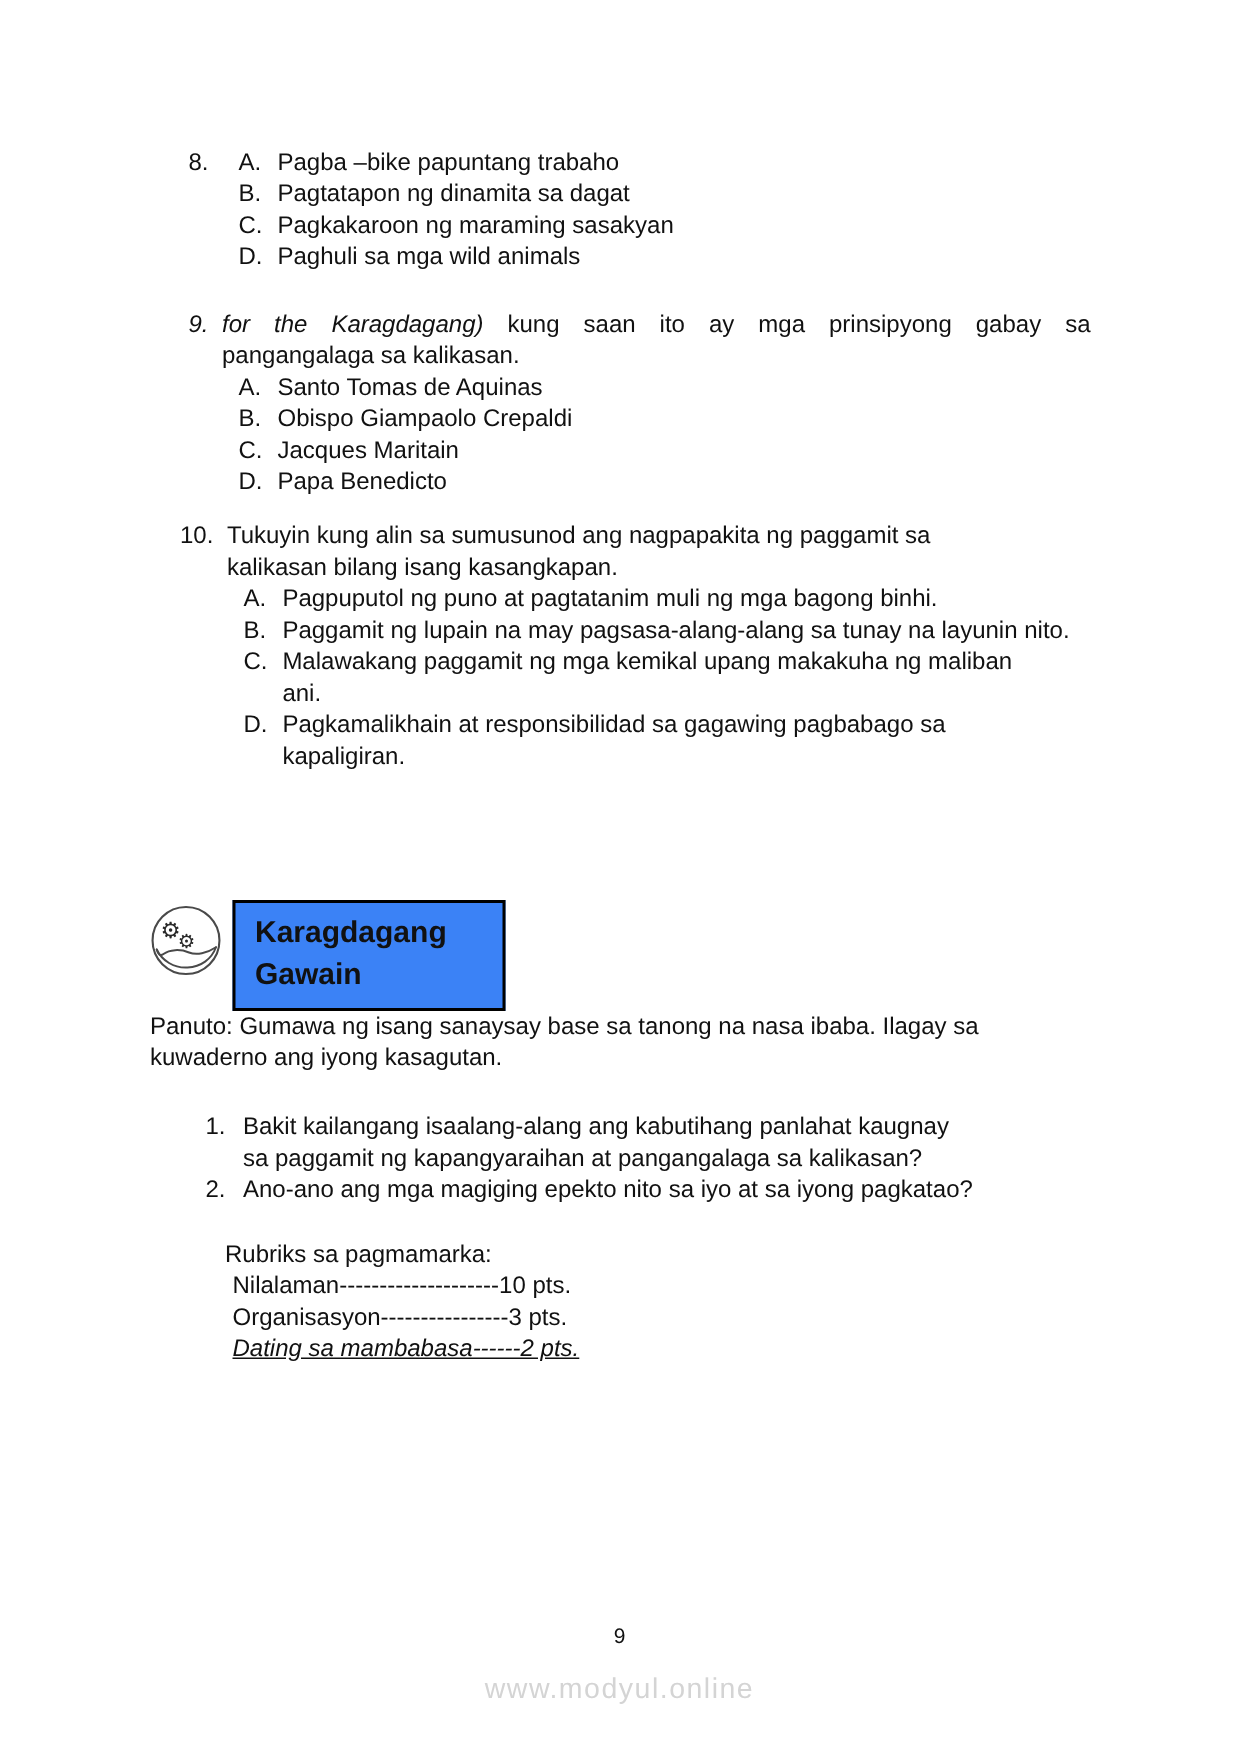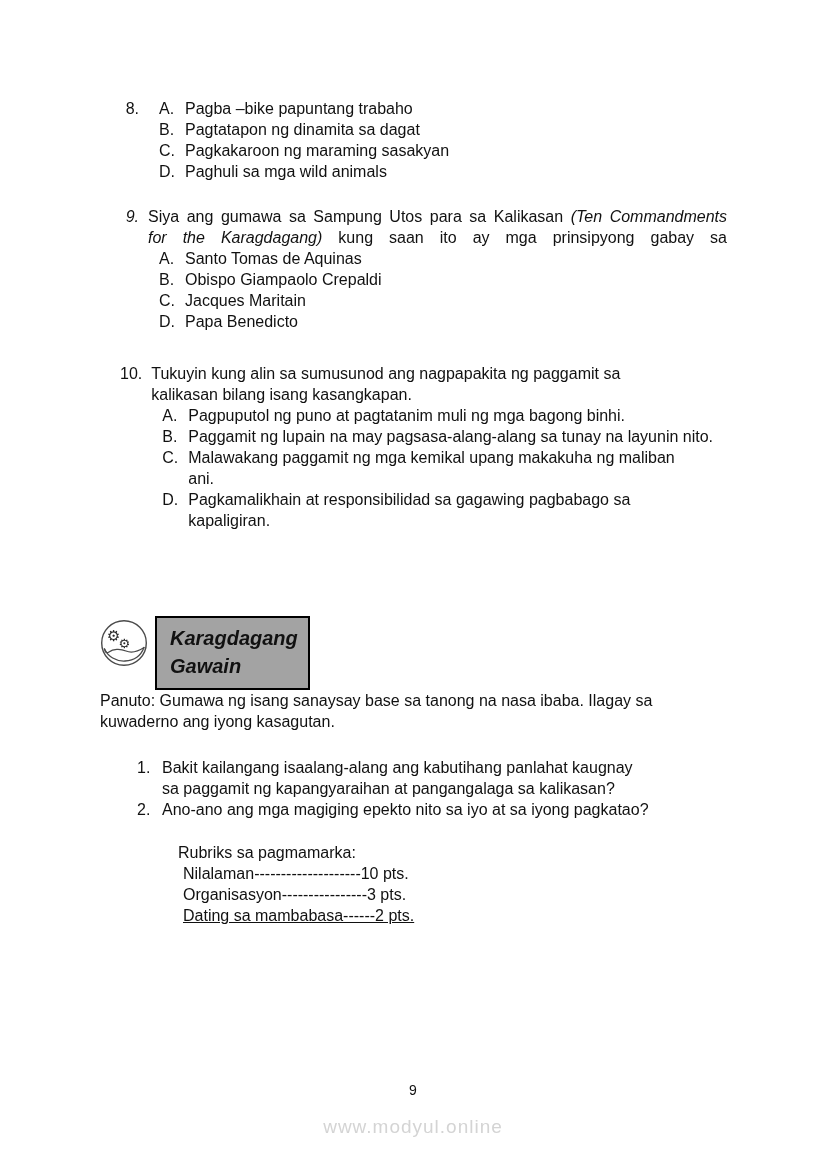--- a/index.html
+++ b/index.html
@@ -22,39 +22,39 @@
   .q-num.italic{font-style:italic;}
   .q-body{flex:1 1 auto;min-width:0;}
   .q-stem{white-space:pre-line;}
   .jline{text-align:justify;text-align-last:justify;}
   .ital{font-style:italic;}
   .options{margin-left:11px;}
   .opt{display:flex;}
   .opt-label{flex:0 0 26px;}
   .opt-text{flex:1 1 auto;white-space:pre-line;}
   .mt24{margin-top:24px;}
-  .mt15{margin-top:31px;}
+  .mt15{margin-top:15px;}
   
   .activity-row{display:flex;align-items:flex-start;margin-top:85px;}
   .activity-icon{width:48px;height:48px;margin-top:3px;flex:0 0 48px;}
   .activity-box{
-    margin-left:7px;width:155px;height:74px;box-sizing:border-box;
-    border:2px solid #000;background:#a3a3a3;
+    margin-left:7px;width:182px;height:74px;box-sizing:border-box;
+    border:2px solid #000;background:#3b82f6;
     padding:6px 0 0 13px;
-    font-size:20px;line-height:28px;font-weight:bold;font-style:italic;
+    font-size:20px;line-height:28px;font-weight:bold;
   }
   
   .instructions{white-space:pre-line;}
   .essay{margin-top:25px;margin-left:37px;}
   .essay-item{display:flex;}
   .essay-num{flex:0 0 25px;}
   .essay-text{flex:1 1 auto;white-space:pre-line;}
-  .rubrics{margin-top:22px;margin-left:78px;}
+  .rubrics{margin-top:22px;margin-left:50px;}
   .rubric-items{margin-left:5px;}
-  .rubric-line.underline{text-decoration:underline;}
+  .rubric-line.underline{text-decoration:underline;font-style:italic;}
   
   .page-number{position:absolute;left:0;right:0;top:1080px;text-align:center;font-size:14px;color:#111;}
   .watermark{position:absolute;left:0;right:0;top:1116px;text-align:center;font-size:19px;letter-spacing:1px;color:#d4d4d4;}
 </style>
 </head>
 <body>
 
 <div class="page">
 
   <div class="questions">
@@ -79,22 +79,22 @@
             <span class="opt-label">D.</span>
             <span class="opt-text">Paghuli sa mga wild animals</span>
           </div>
         </div>
       </div>
     </div>
 
     <div class="q mt24">
       <div class="q-num italic">9.</div>
       <div class="q-body">
-        <div class="jline"><span>Siya ang gumawa sa Sampung Utos para sa Kalikasan </span><span class="ital">(Ten Commandments</span></div>
         <div class="jline"><span class="ital">for the Karagdagang) </span><span>kung saan ito ay mga prinsipyong gabay sa</span></div>
+        <div>pangangalaga sa kalikasan.</div>
         <div class="options">
           <div class="opt">
             <span class="opt-label">A.</span>
             <span class="opt-text">Santo Tomas de Aquinas</span>
           </div>
           <div class="opt">
             <span class="opt-label">B.</span>
             <span class="opt-text">Obispo Giampaolo Crepaldi</span>
           </div>
           <div class="opt">

